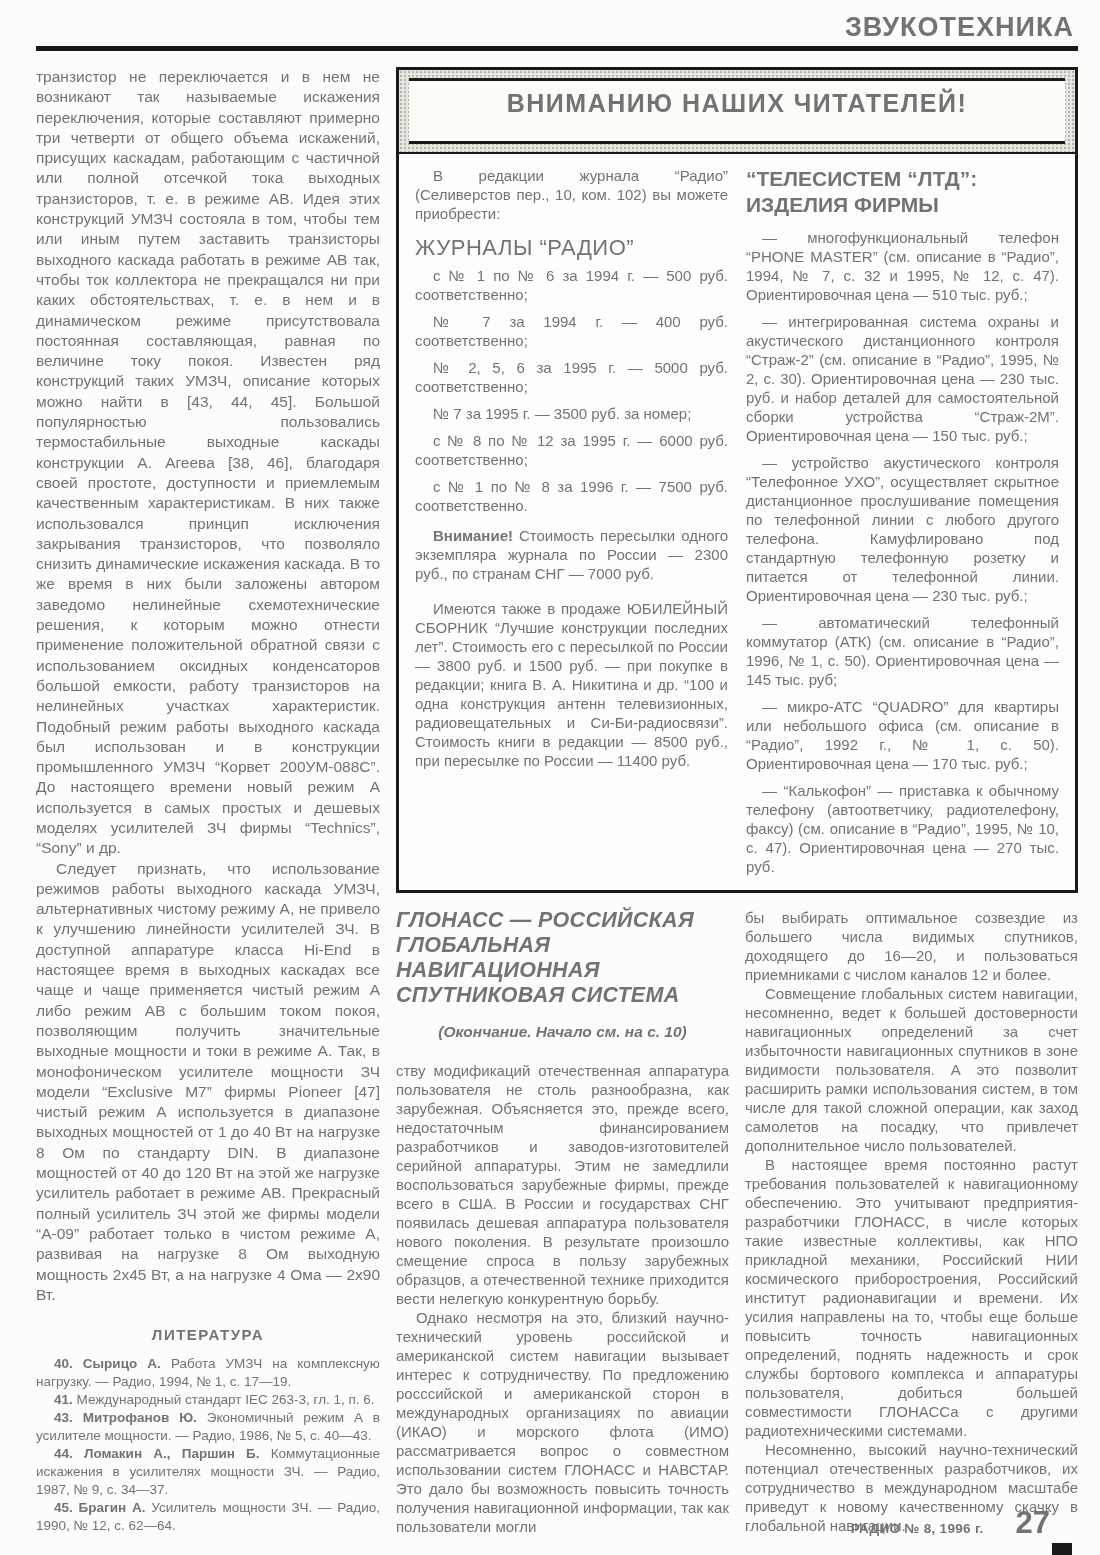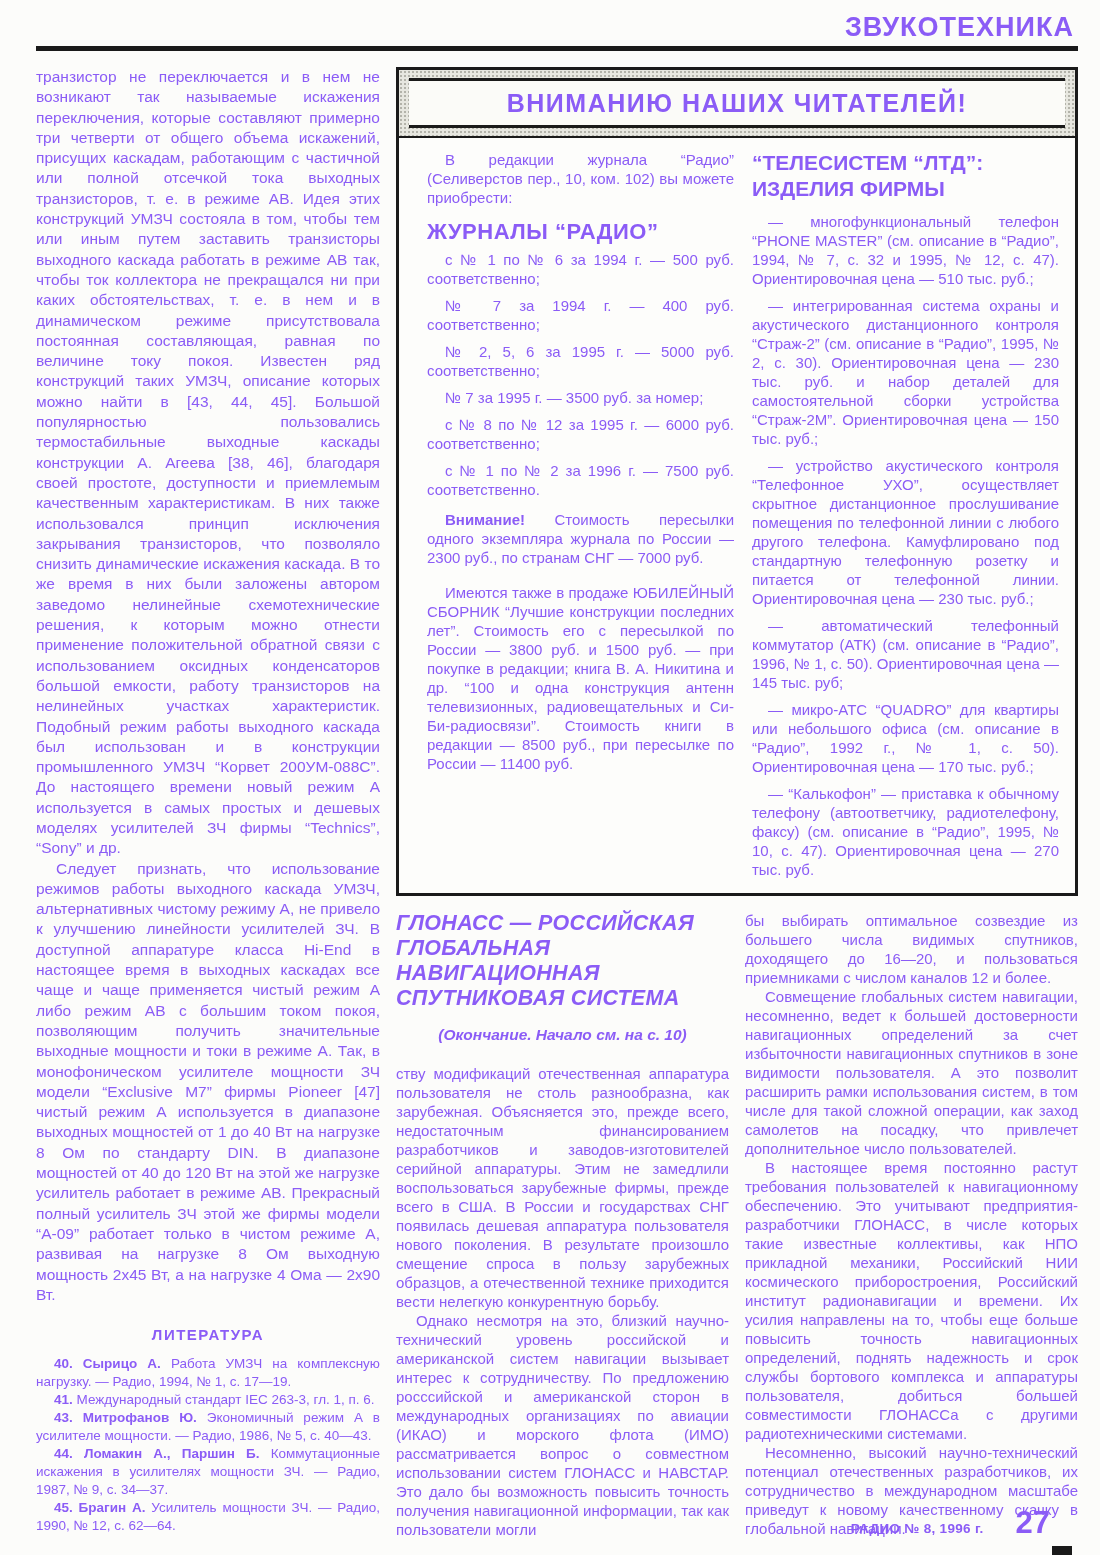--- a/index.html
+++ b/index.html
@@ -1,19 +1,19 @@
 <!DOCTYPE html>
 <html lang="ru"><head>
 <meta charset="utf-8">
 <style>
   * { margin:0; padding:0; box-sizing:border-box; }
   html,body { background:#e8e8e4; }
   .page {
     position:relative; width:1100px; height:1555px; margin:0 auto;
-    background:#fcfcfa; color:#8b5cf6; overflow:hidden;
+    background:#fcfcfa; color:#737373; overflow:hidden;
     font-family:"Liberation Sans", sans-serif;
     padding:12px 22px 0 36px;
   }
   
   .masthead { text-align:right; font-size:27px; font-weight:bold; letter-spacing:1px; padding-right:4px; }
   .masthead-rule { height:5px; background:#1a1a1a; margin-top:3px; margin-bottom:16px; }
 
   
   .columns { display:flex; gap:16px; align-items:flex-start; }
   .col-left { width:344px; flex:none; font-size:15.5px; line-height:20.3px; text-align:justify; }
@@ -33,26 +33,26 @@
     background-color:#e7e7e0;
     background-image:radial-gradient(#b3b3aa 0.9px, rgba(0,0,0,0) 1px);
     background-size:4px 4px;
     padding:8px 10px;
     border-bottom:2px solid #1a1a1a;
   }
   .ad-box-titleband {
     border-top:3px solid #1a1a1a; border-bottom:3px solid #1a1a1a;
     background:#fbfbf8; text-align:center;
     font-size:25px; font-weight:bold; letter-spacing:1.5px;
-    padding:8px 4px 7px;
+    padding:8px 4px 23px;
   }
-  .ad-box-body { display:flex; gap:18px; padding:12px 16px 14px; font-size:15px; line-height:19px; text-align:justify;margin-left:12px; }
+  .ad-box-body { display:flex; gap:18px; padding:12px 16px 14px; font-size:15px; line-height:19px; text-align:justify; }
   .ad-col { flex:1; min-width:0; }
   .ad-intro { text-indent:18px; }
-  .ad-heading { font-size:22px; font-weight:bold; letter-spacing:0.5px; margin:15px 0 9px; text-align:left; text-indent:0; }
+  .ad-heading { font-size:22px; font-weight:normal; letter-spacing:0.5px; margin:15px 0 9px; text-align:left; text-indent:0; }
   .offer { text-indent:18px; margin-top:8px; }
   .ad-note { text-indent:18px; margin-top:11px; }
   .ad-note-lead { font-weight:bold; }
   .ad-extra { text-indent:18px; margin-top:16px; }
   .products-heading { font-size:21px; font-weight:bold; line-height:1.22; margin-bottom:11px; }
   .product { text-indent:16px; margin-top:8px; }
 
   
   .glonass { display:flex; gap:16px; margin-top:15px; font-size:15px; line-height:19px; text-align:justify; }
   .g-col { flex:1; min-width:0; }
@@ -115,21 +115,21 @@
                 <p class="offer">с № 1 по № 6 за 1994 г. — 500 руб. соответственно;</p>
 
                 <p class="offer">№ 7 за 1994 г. — 400 руб. соответственно;</p>
 
                 <p class="offer">№ 2, 5, 6 за 1995 г. — 5000 руб. соответственно;</p>
 
                 <p class="offer">№ 7 за 1995 г. — 3500 руб. за номер;</p>
 
                 <p class="offer">с № 8 по № 12 за 1995 г. — 6000 руб. соответственно;</p>
 
-                <p class="offer">с № 1 по № 2 за 1996 г. — 7500 руб. соответственно.</p>
+                <p class="offer">с № 1 по № 8 за 1996 г. — 7500 руб. соответственно.</p>
               </div>
             <p class="ad-note"><span class="ad-note-lead">Внимание!</span> <span>Стоимость пересылки одного экземпляра журнала по России — 2300 руб., по странам СНГ — 7000 руб.</span></p>
             <p class="ad-extra">Имеются также в продаже ЮБИЛЕЙНЫЙ СБОРНИК “Лучшие конструкции последних лет”. Стоимость его с пересылкой по России — 3800 руб. и 1500 руб. — при покупке в редакции; книга В. А. Никитина и др. “100 и одна конструкция антенн телевизионных, радиовещательных и Си-Би-радиосвязи”. Стоимость книги в редакции — 8500 руб., при пересылке по России — 11400 руб.</p>
           </div>
 
           <div class="ad-col">
             <div class="products-heading">
 
                 <div>“ТЕЛЕСИСТЕМ “ЛТД”:</div>
 

